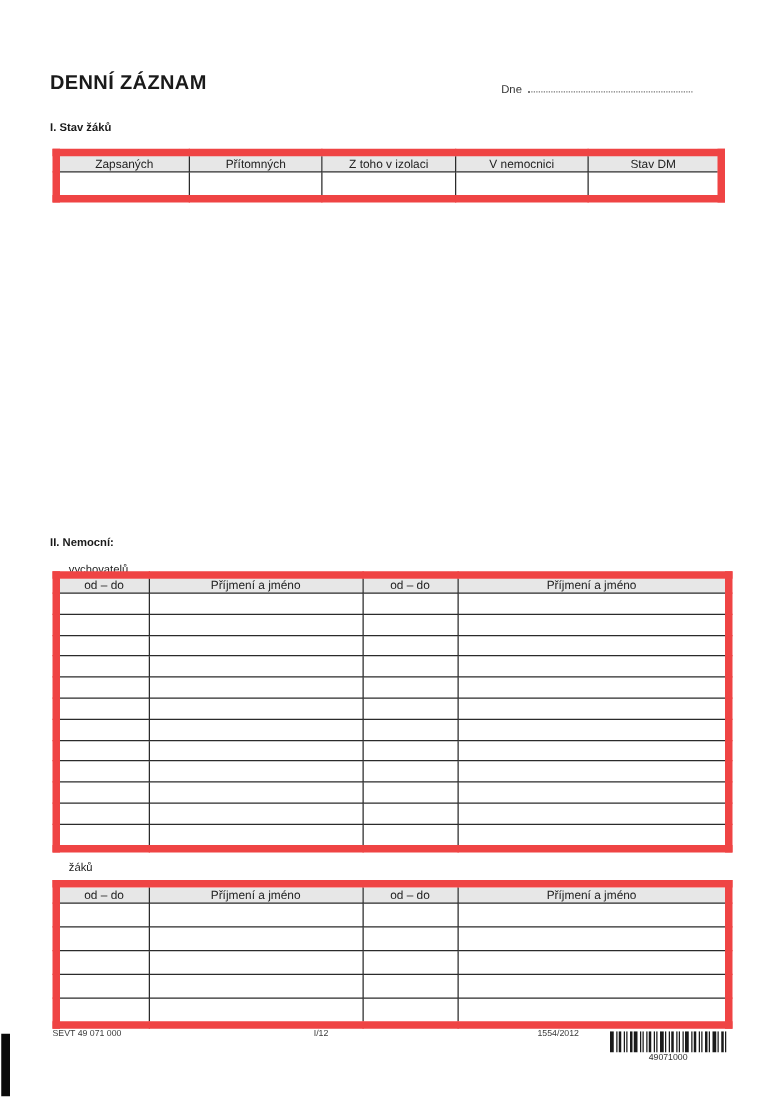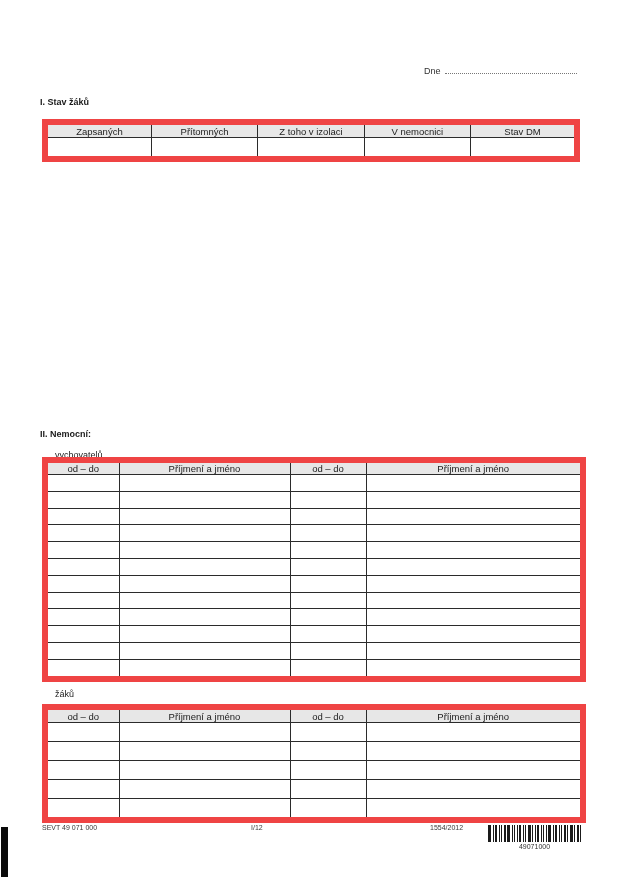--- a/index.html
+++ b/index.html
@@ -42,22 +42,23 @@
   #barcode { left:488px; top:825px; width:93px; height:17px; display:flex; align-items:stretch; overflow:hidden; }
   #barcode .bar { background:#1a1a1a; height:100%; margin-right:1.5px; flex:0 0 auto; }
   #barcode-number { left:488px; top:843px; width:93px; text-align:center; font-size:7px; color:#333; }
   #scan-mark { left:1px; top:827px; width:7px; height:50px; background:#0a0a0a; }
 </style>
 </head>
 <body>
 
 <div id="page">
 
-
-  <div class="abs dne-wrap" style="left:424px; top:63px;">
+  <div class="abs title" style="left:40px; top:58px;">DENNÍ ZÁZNAM</div>
+
+  <div class="abs dne-wrap" style="left:401px; top:63px;">
     <span>Dne</span><span class="dots"></span>
   </div>
 
   <div class="abs sec-heading" style="left:40px; top:97px;">I. Stav žáků</div>
 
   <table class="t center" id="status-table" style="left:42px; top:119px;">
     <colgroup>
         <col style="width:20%">
         <col style="width:20%">
         <col style="width:20%">

